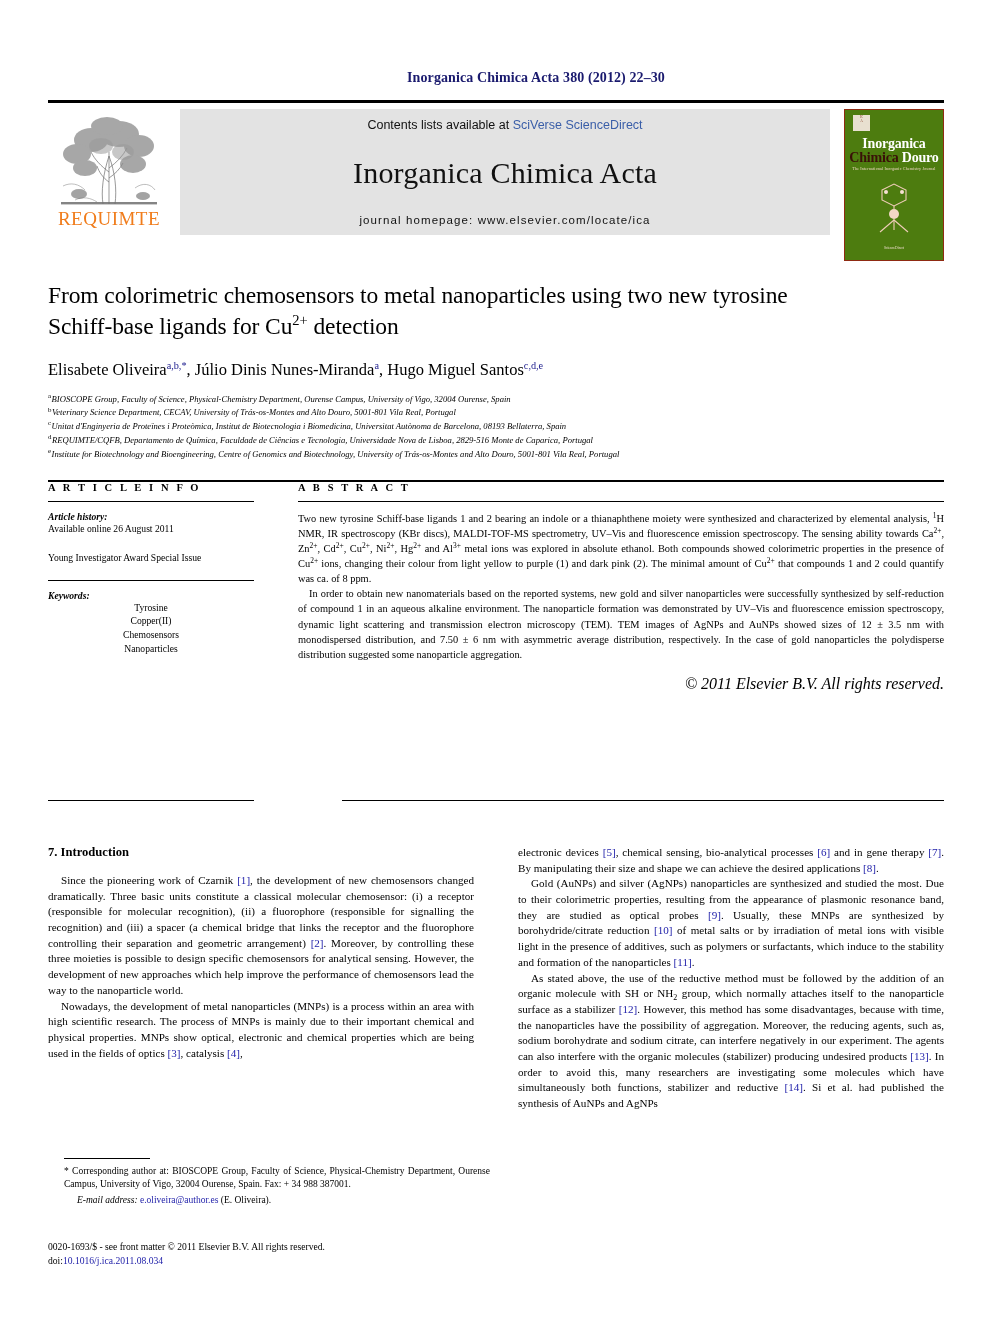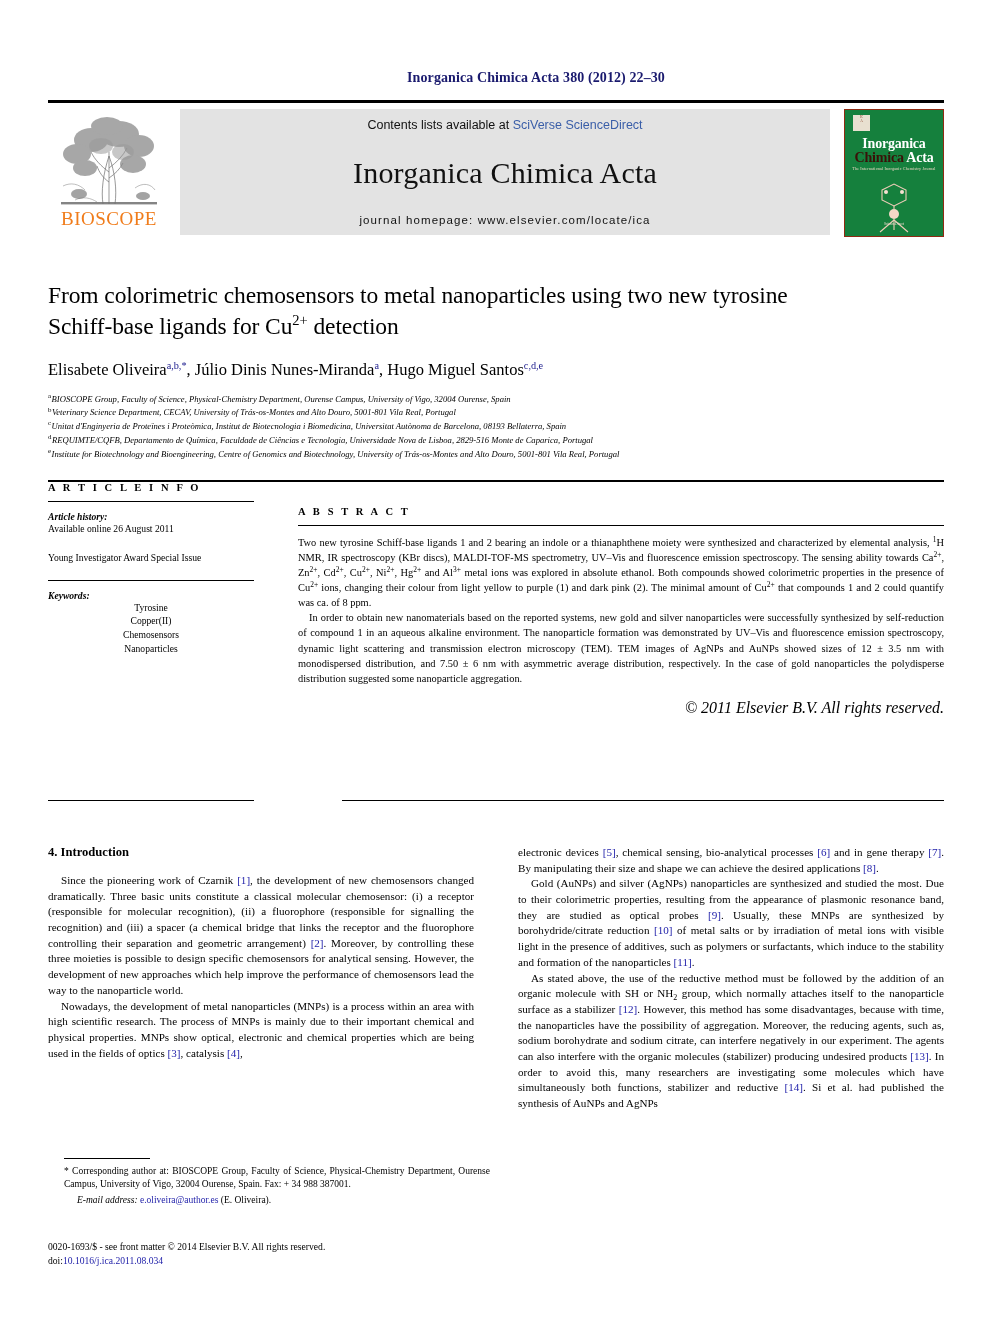--- a/index.html
+++ b/index.html
@@ -92,22 +92,22 @@
   .homepage-line {
     font-family: "Liberation Sans", sans-serif;
     font-size: 11.5px;
     letter-spacing: 1.1px;
     color: #111;
     text-align: right;
   }
   .cover-thumb {
     flex: 0 0 100px;
     width: 100px;
-    height: 128px;
-    background: #15803d;
+    height: 152px;
+    background: #4d7c0f;
     border: 1px solid #8f2a12;
     position: relative;
     overflow: hidden;
     box-sizing: border-box;
   }
   .cover-logo {
     position: absolute;
     left: 8px; top: 5px;
     width: 17px; height: 16px;
     background: #e8e0d0;
@@ -206,21 +206,20 @@
     display: flex;
   }
   .col-info {
     flex: 0 0 250px;
     width: 250px;
     padding-right: 44px;
     box-sizing: border-box;
   }
   .col-abs {
     flex: 1 1 auto;
-    margin-top: 24px;
   }
   .sec-head {
     font-family: "Liberation Serif", serif;
     font-size: 10.5px;
     font-weight: bold;
     letter-spacing: 2.6px;
     margin-bottom: 8px;
   }
   .hr-thin {
     border: 0;
@@ -372,35 +371,35 @@
         <g stroke="#777" stroke-width="0.6" fill="none" opacity="0.8">
           <path d="M6 74 C14 70 22 72 28 78 M78 76 C86 70 94 72 98 78"></path>
           <path d="M18 88 C26 84 34 86 40 90"></path>
         </g>
         <rect x="4" y="90" width="96" height="2.4" fill="#6f6f6f" opacity="0.85"></rect>
         <g fill="#7d7d7d" opacity="0.7">
           <ellipse cx="22" cy="82" rx="8" ry="5"></ellipse>
           <ellipse cx="86" cy="84" rx="7" ry="4"></ellipse>
         </g>
       </svg>
-      <div class="elsevier-word">BIOSCOPE</div>
+      <div class="elsevier-word">REQUIMTE</div>
     </div>
 
     <div class="journal-band">
       <div class="contents-line">
         <span>Contents lists available at </span><span class="sd">SciVerse ScienceDirect</span>
       </div>
       <div class="journal-name">Inorganica Chimica Acta</div>
       <div class="homepage-line">journal homepage: www.elsevier.com/locate/ica</div>
     </div>
 
     <div class="cover-thumb">
       <div class="cover-logo">IC<br>A</div>
       <div class="cover-title1">Inorganica</div>
-      <div class="cover-title2"><span class="dark">Chimica</span> <span>Acta</span></div>
+      <div class="cover-title2"><span class="dark">Chimica</span> <span>Douro</span></div>
       <div class="cover-sub">The International Inorganic Chemistry Journal</div>
       <svg class="cover-emblem" width="56" height="62" viewBox="0 0 56 62">
         <g stroke="#f0cdb9" stroke-width="1.1" fill="none">
           <path d="M16 10 L28 4 L40 10 L40 20 L28 26 L16 20 Z"></path>
           <circle cx="28" cy="34" r="5" fill="#f3d7c6" stroke="none"></circle>
           <path d="M28 26 L28 29 M28 39 L28 50"></path>
           <path d="M28 40 L14 52 M28 40 L42 52"></path>
           <circle cx="20" cy="12" r="2" fill="#f6e0d2" stroke="none"></circle>
           <circle cx="36" cy="12" r="2" fill="#f6e0d2" stroke="none"></circle>
         </g>
@@ -458,21 +457,21 @@
       <div class="copyright">© 2011 Elsevier B.V. All rights reserved.</div>
     </div>
   </div>
 
   <div class="rule-bottom-info"></div>
   <div class="rule-bottom-abs"></div>
 
   <div class="body-cols">
 
     <div class="bcol">
-      <h2 class="sec-title">4. Introduction</h2>
+      <h2 class="sec-title">7. Introduction</h2>
       <p class="ptext">
         <span style="padding-left:13px">Since the pioneering work of Czarnik </span><span class="ref">[1]</span><span>, the development of new chemosensors changed dramatically. Three basic units constitute a classical molecular chemosensor: (i) a receptor (responsible for molecular recognition), (ii) a fluorophore (responsible for signalling the recognition) and (iii) a spacer (a chemical bridge that links the receptor and the fluorophore controlling their separation and geometric arrangement) </span><span class="ref">[2]</span><span>. Moreover, by controlling these three moieties is possible to design specific chemosensors for analytical sensing. However, the development of new approaches which help improve the performance of chemosensors lead the way to the nanoparticle world.</span>
       </p>
       <p class="ptext">
         <span>Nowadays, the development of metal nanoparticles (MNPs) is a process within an area with high scientific research. The process of MNPs is mainly due to their important chemical and physical properties. MNPs show optical, electronic and chemical properties which are being used in the fields of optics </span><span class="ref">[3]</span><span>, catalysis </span><span class="ref">[4]</span><span>,</span>
       </p>
     </div>
 
     <div class="bcol">
       <p class="ptext">
@@ -491,17 +490,17 @@
     <div class="fn-rule"></div>
     <p class="fn">* Corresponding author at: BIOSCOPE Group, Faculty of Science, Physical-Chemistry Department, Ourense Campus, University of Vigo, 32004 Ourense, Spain. Fax: + 34 988 387001.</p>
     <p class="fn-email">
       <i>E-mail address:</i>
       <span class="link">e.oliveira@author.es</span>
       <span>(E. Oliveira).</span>
     </p>
   </div>
 
   <div class="frontmatter">
-    <div>0020-1693/$ - see front matter © 2014 Elsevier B.V. All rights reserved.</div>
+    <div>0020-1693/$ - see front matter © 2011 Elsevier B.V. All rights reserved.</div>
     <div><span>doi:</span><span class="link">10.1016/j.ica.2011.08.034</span></div>
   </div>
 
 </div>
 
 </body></html>

